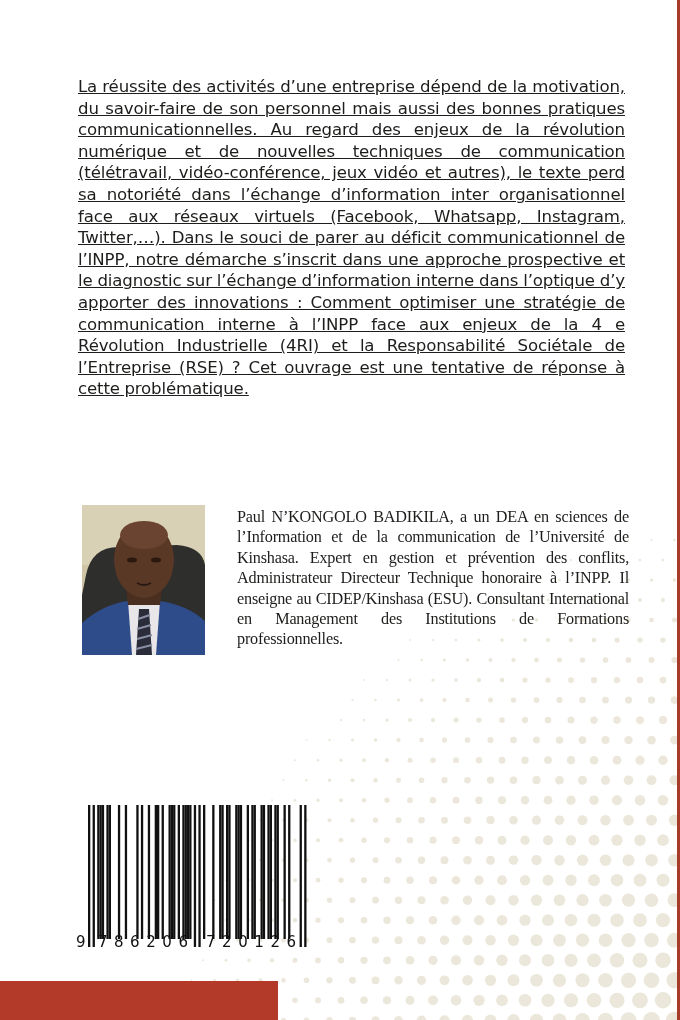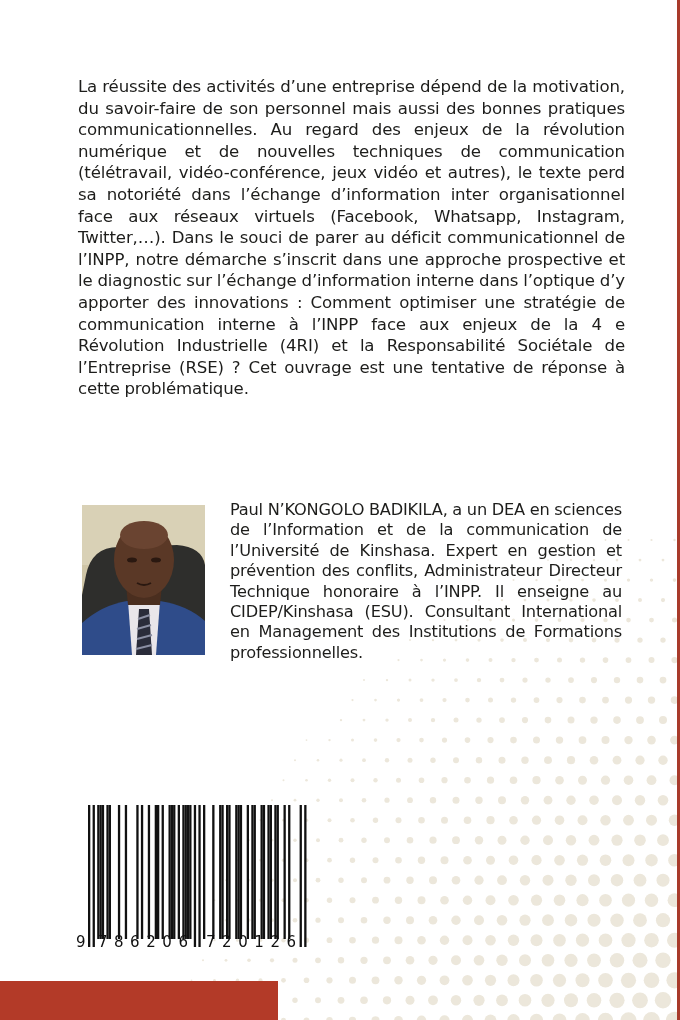--- a/index.html
+++ b/index.html
@@ -15,30 +15,32 @@
   }
   .halftone {
     position: absolute; left: 0; top: 0; width: 677px; height: 1020px;
     pointer-events: none;
   }
   .summary {
     position: absolute; left: 78px; top: 76px; width: 547px;
     font-size: 16.6px; line-height: 21.6px;
     text-align: justify; letter-spacing: -0.15px; word-spacing: -0.5px;
     margin: 0;
+    text-decoration: underline;
   }
   .author-photo {
     position: absolute; left: 82px; top: 505px; width: 123px; height: 150px;
     overflow: hidden; background: #d6cdb0;
   }
   .author-bio {
     position: absolute; left: 230px; top: 500px; width: 392px;
     font-size: 16.2px; line-height: 20.4px;
     text-align: justify; letter-spacing: -0.2px; word-spacing: -0.5px;
-    margin: 0;
+    margin: 7px;
+    font-family: Liberation Serif, serif;
   }
   .barcode {
     position: absolute; left: 76px; top: 800px; width: 248px; height: 150px;
   }
   .barcode svg { display: block; }
   .red-bar {
     position: absolute; left: 0; top: 981px; width: 278px; height: 39px;
     background: #b33a28;
   }
 </style>

